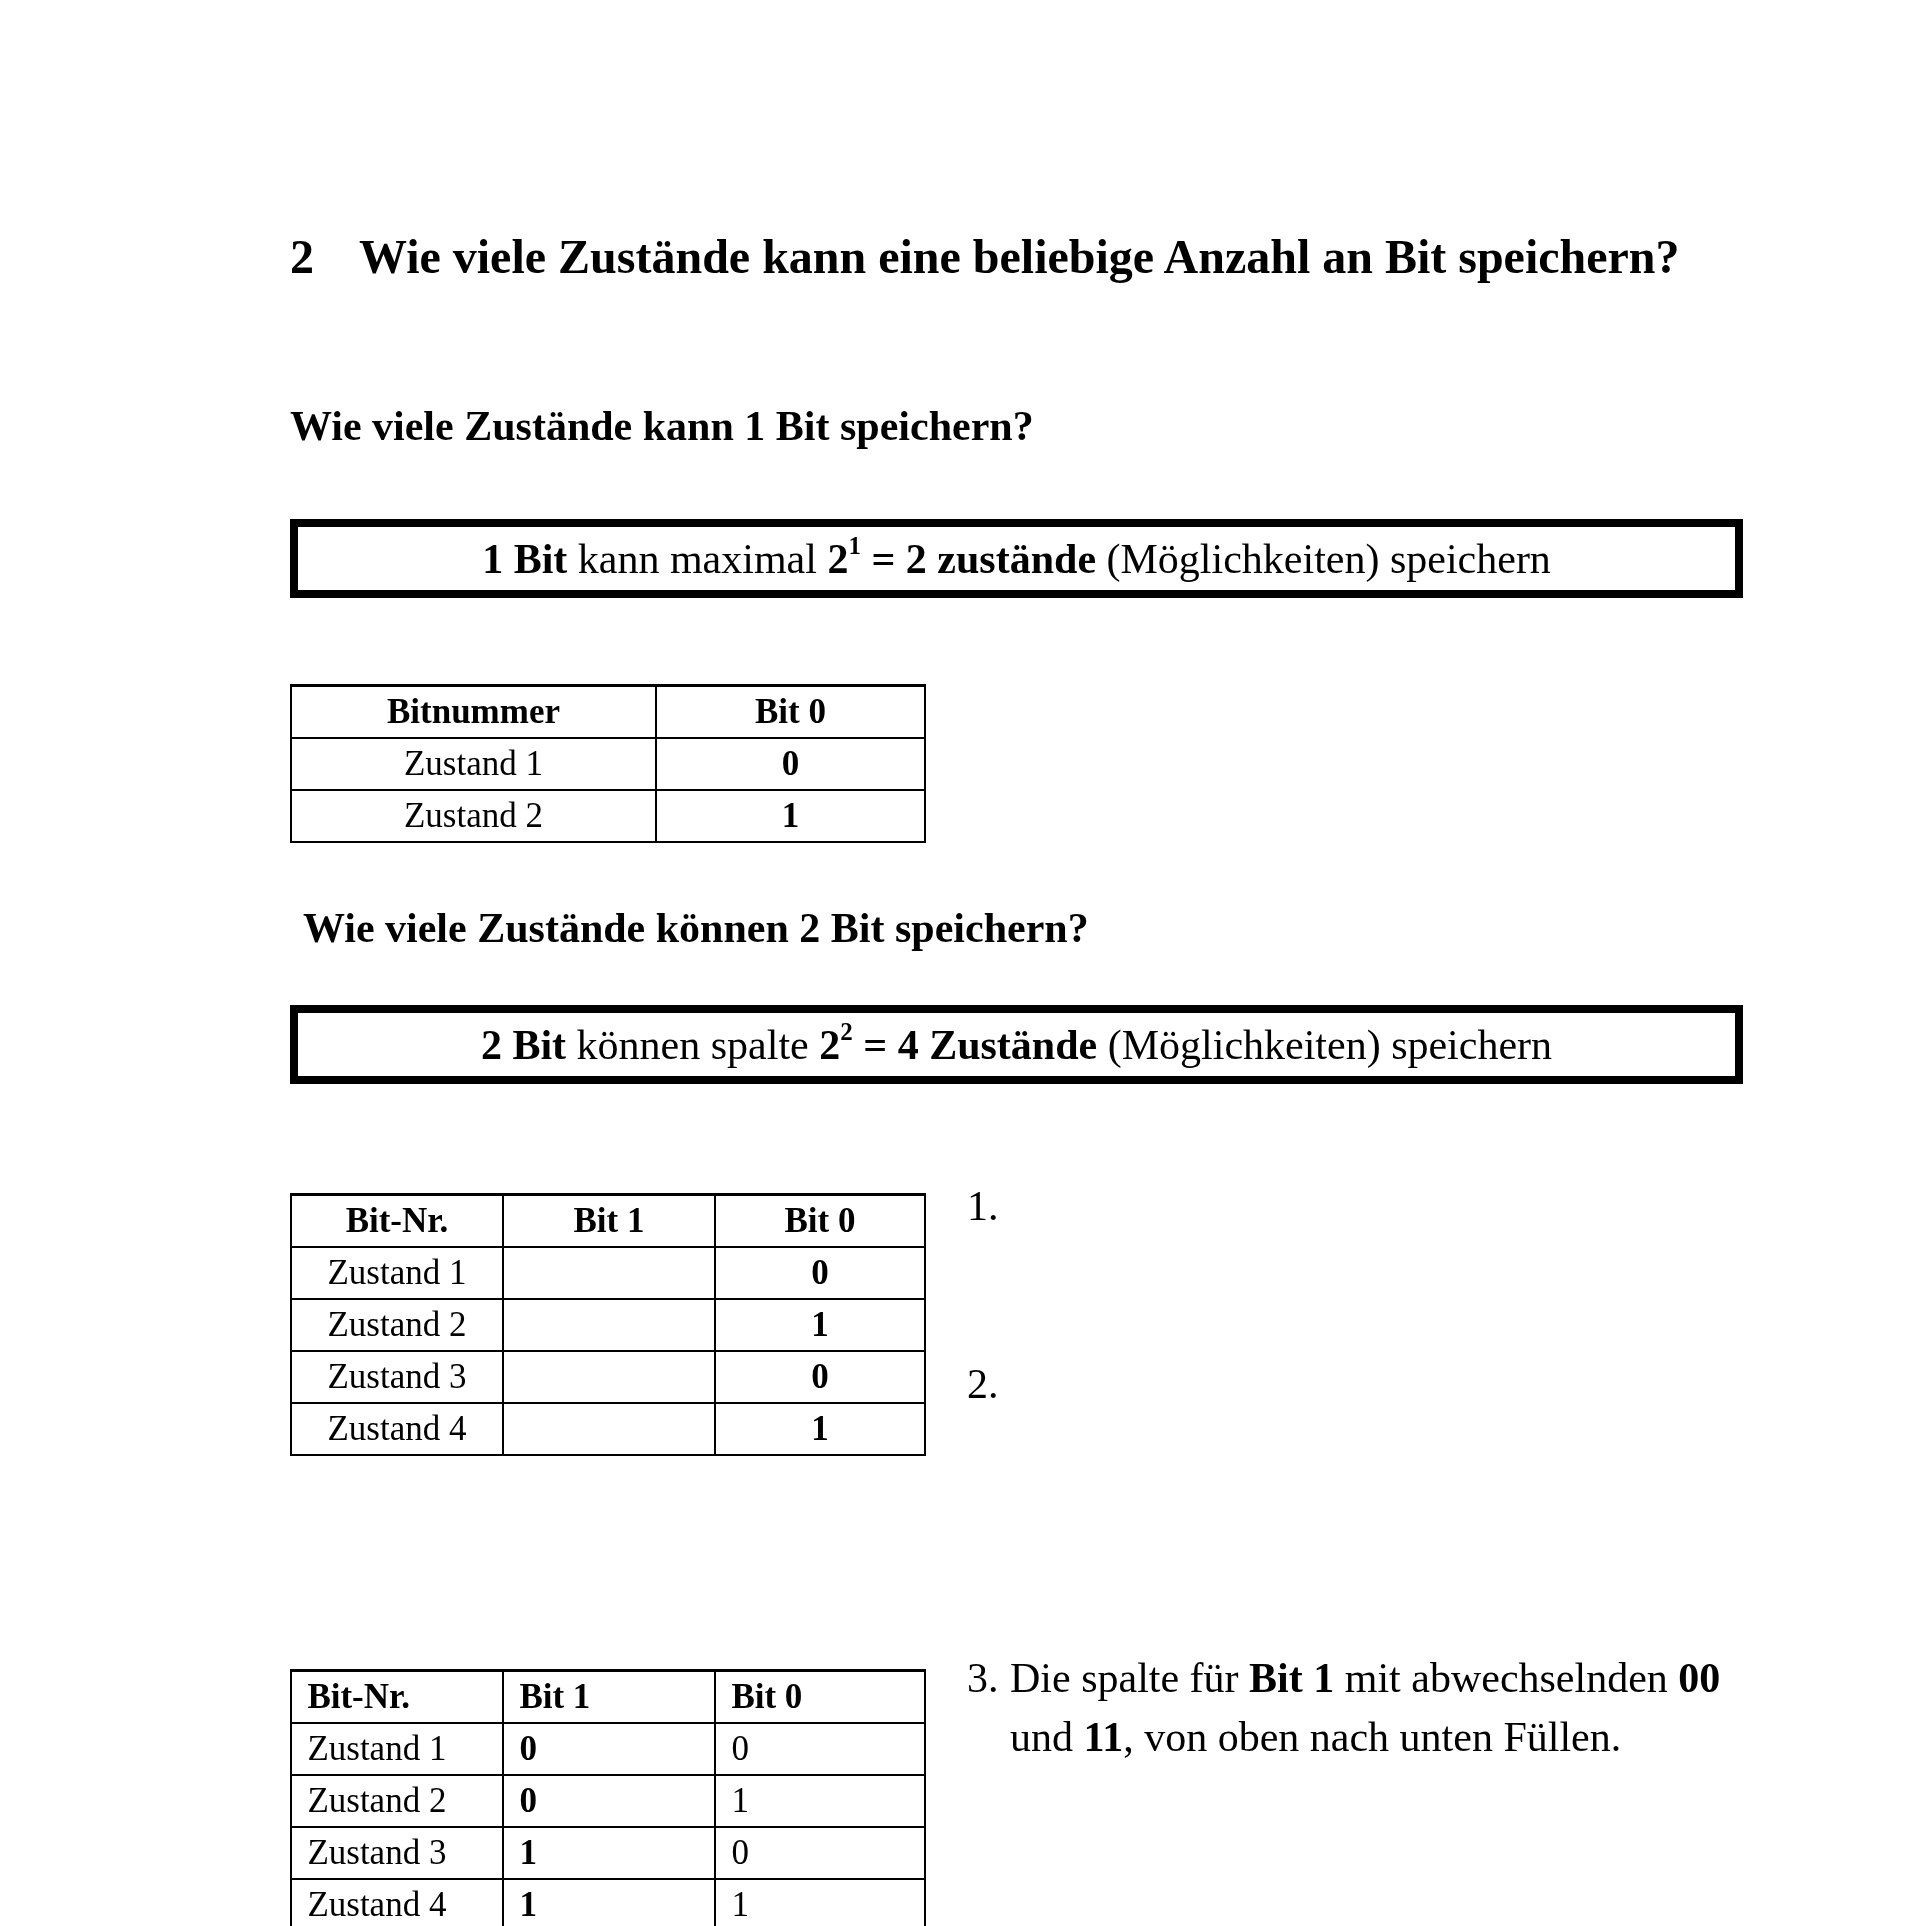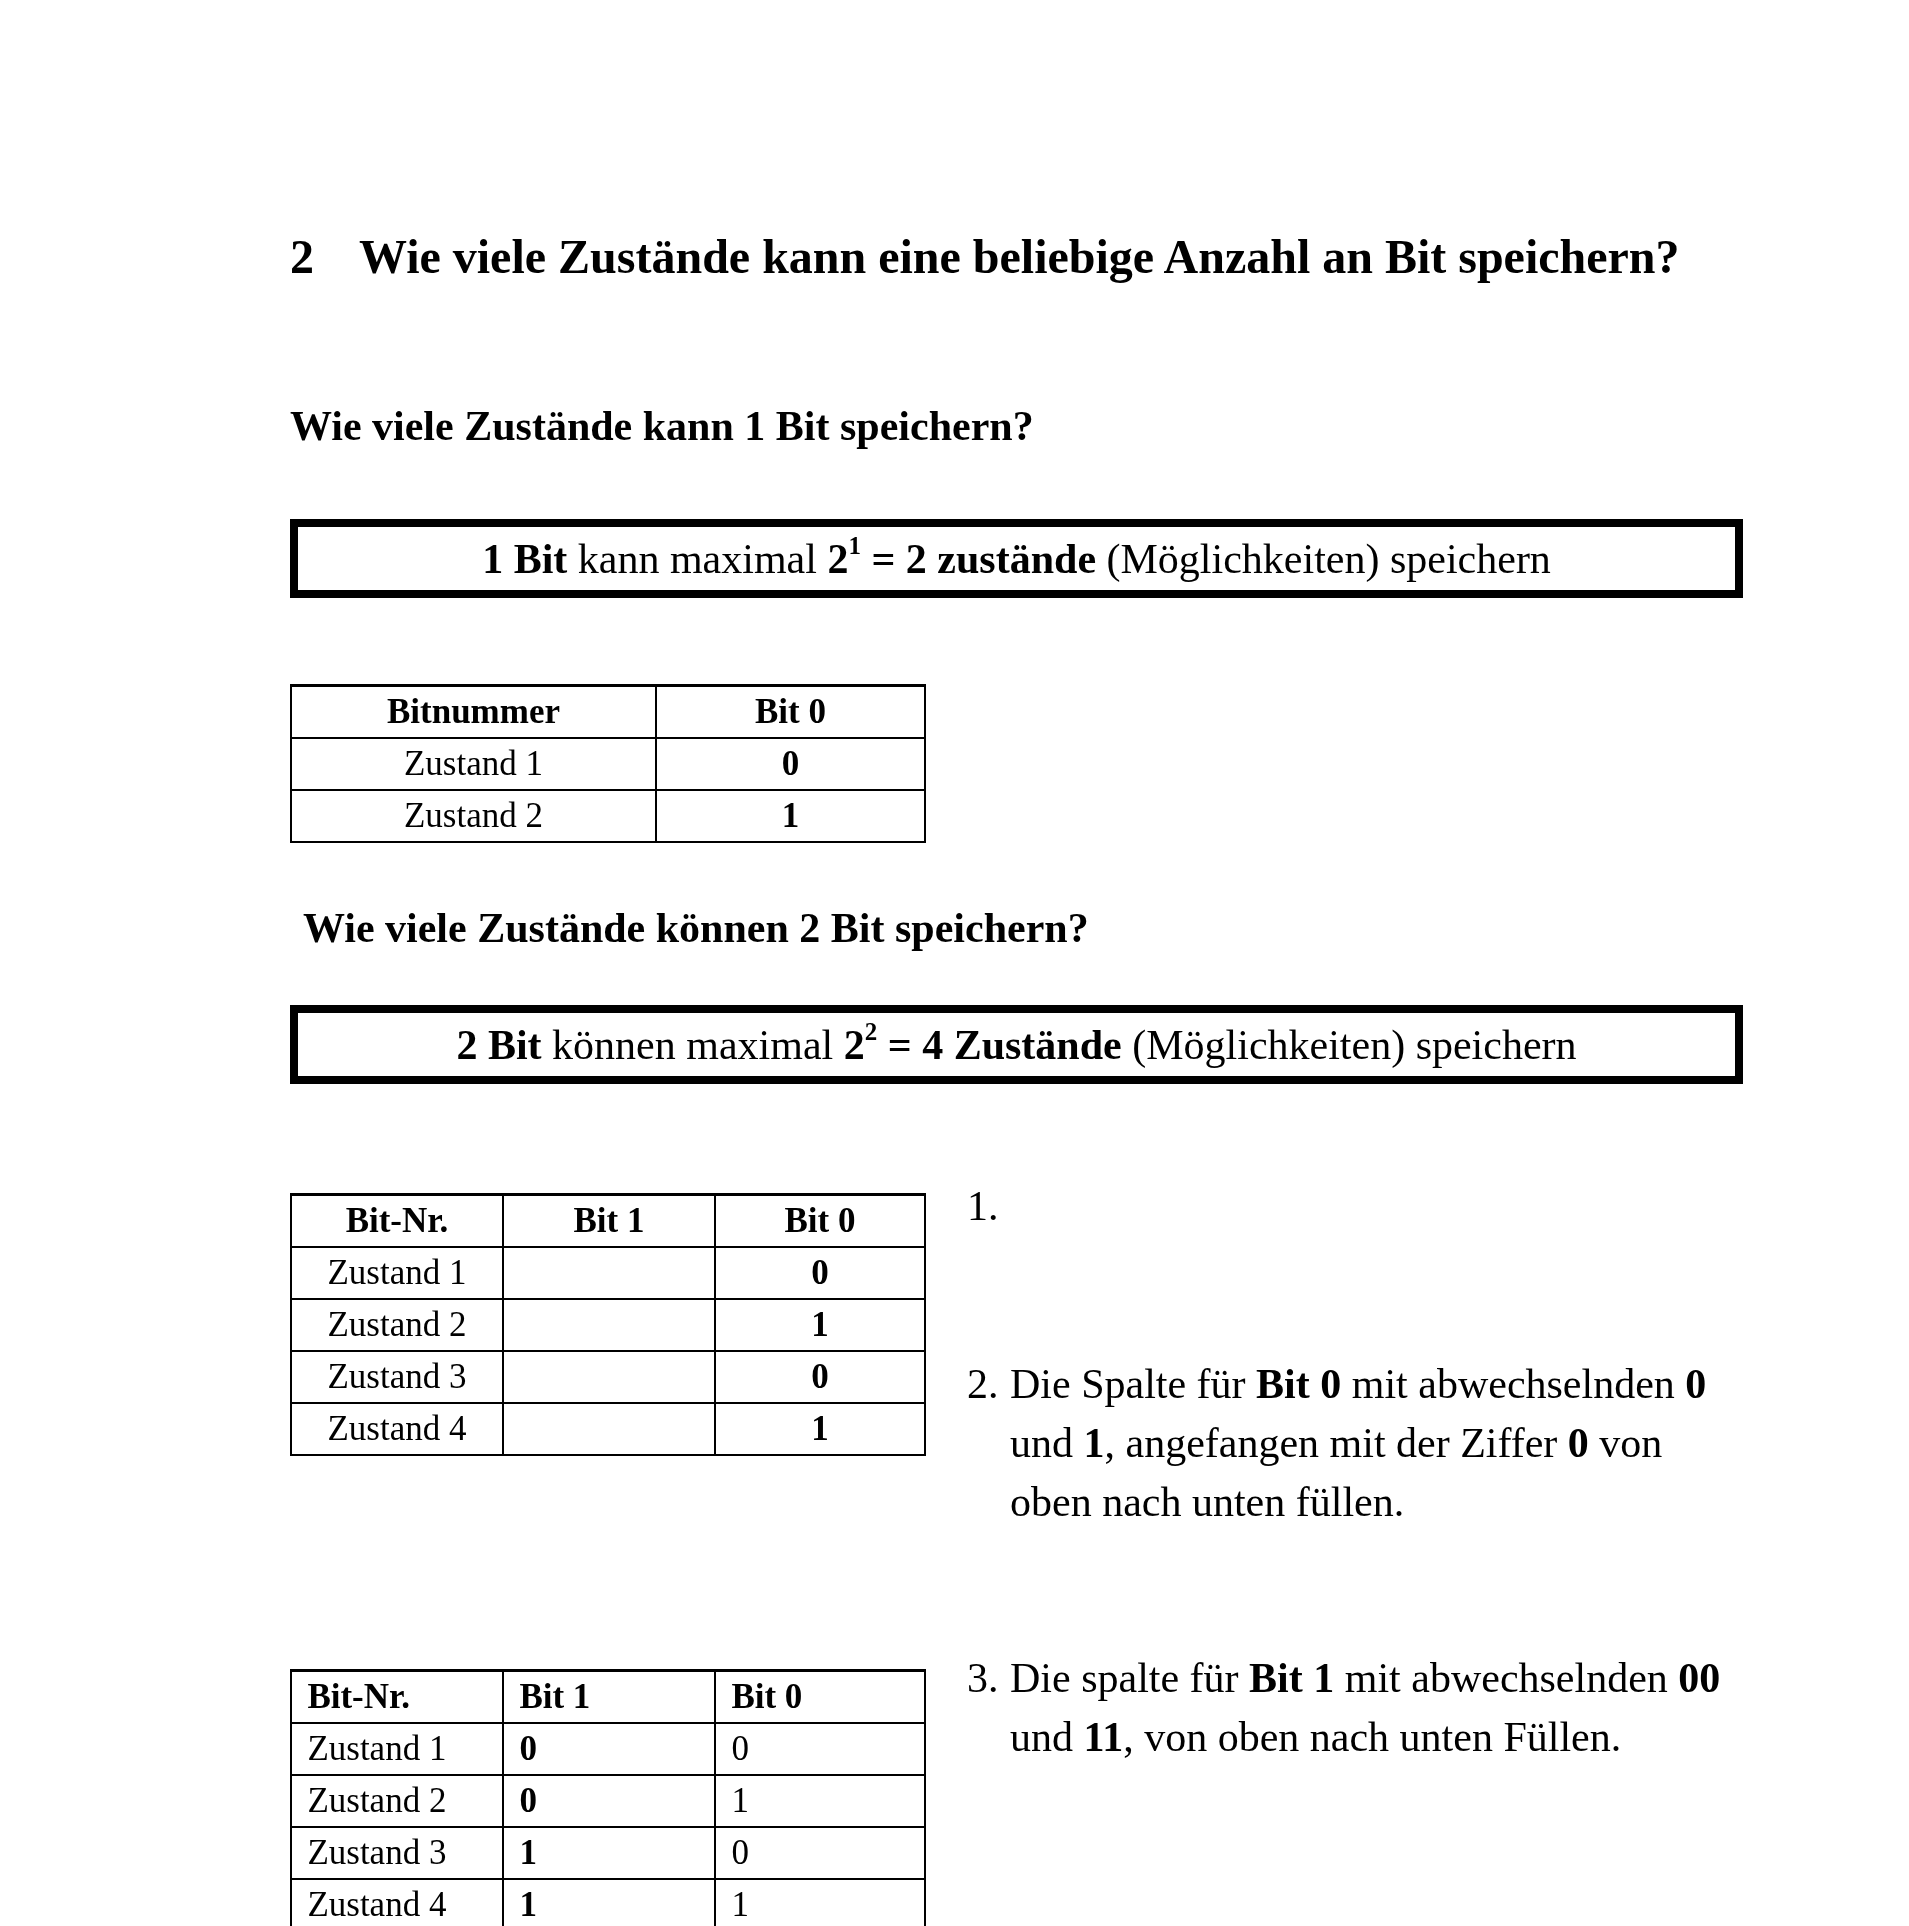--- a/index.html
+++ b/index.html
@@ -56,21 +56,21 @@
     <td class="c">Zustand 2</td>
     <td class="c b">1</td>
   </tr>
 </tbody>
   </table>
 
 <div class="abs h2" style="left:303px; top:903px;">Wie viele Zustände können 2 Bit speichern?</div>
 
 <div class="abs box" style="left:290px; top:1005px; width:1453px; height:79px;">
   <span>
-    <b>2 Bit</b><span> können maximal </span><b><span>2</span><sup>2</sup><span> = 4 Zustände</span></b><span> (Möglichkeiten) speichern</span>
+    <b>2 Bit</b><span> können spalte </span><b><span>2</span><sup>2</sup><span> = 4 Zustände</span></b><span> (Möglichkeiten) speichern</span>
   </span>
 </div>
 
 <table class="t" style="left:290px; top:1193px; width:636px;">
   <tbody>
       <tr class="outer-top">
     <th class="c" style="width:212px;">Bit-Nr.</th>
     <th class="c" style="width:212px;">Bit 1</th>
     <th class="c">Bit 0</th>
   </tr>
@@ -95,21 +95,20 @@
     <td class="c b">1</td>
   </tr>
 </tbody>
   </table>
 
 <div class="abs step" style="left:967px; top:1177px; width:790px; height:123px;">
   <span class="n">1.</span>
 </div>
 <div class="abs step" style="left:967px; top:1355px; width:790px; height:185px;">
   <span class="n">2.</span>
-  <span class="body"><span>Die Spalte für </span><b>Bit 0</b><span> mit abwechselnden </span><b>0</b><span> und </span><b>1</b><span>, angefangen mit der Ziffer </span><b>0</b><span> von oben nach unten füllen.</span></span>
 </div>
 <div class="abs step" style="left:967px; top:1649px; width:790px; height:123px;">
   <span class="n">3.</span>
   <span class="body"><span>Die spalte für </span><b>Bit 1</b><span> mit abwechselnden </span><b>00</b><span> und </span><b>11</b><span>, von oben nach unten Füllen.</span></span>
 </div>
 
 <table class="t" style="left:290px; top:1669px; width:636px;">
   <tbody>
       <tr class="outer-top">
     <th class="l" style="width:212px;">Bit-Nr.</th>

